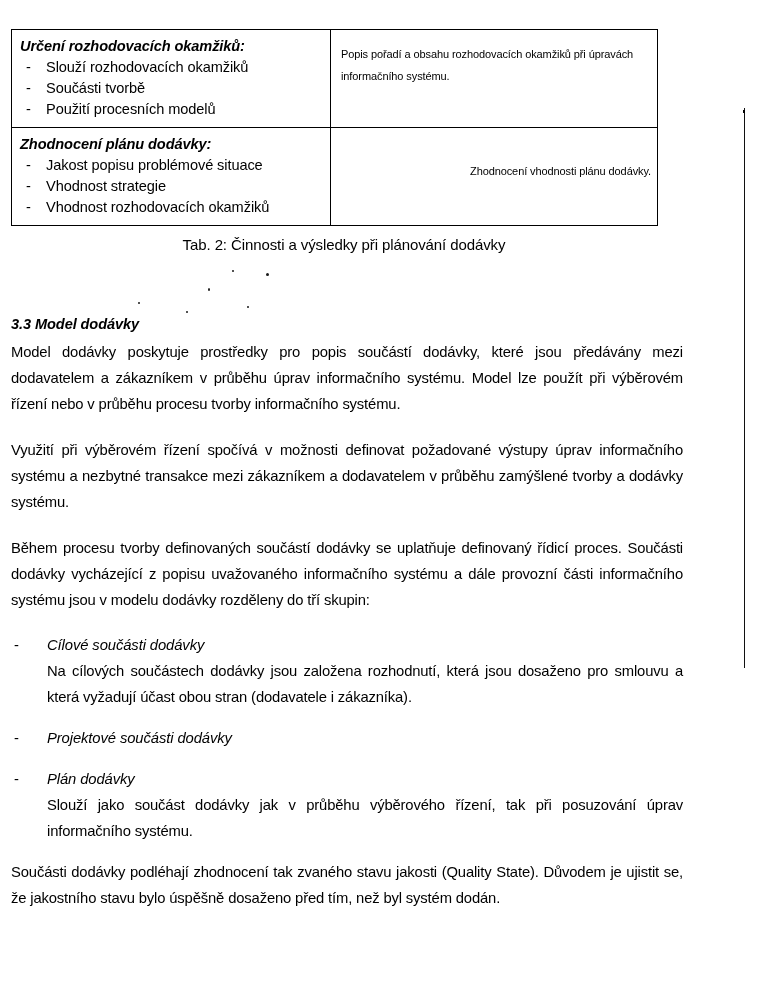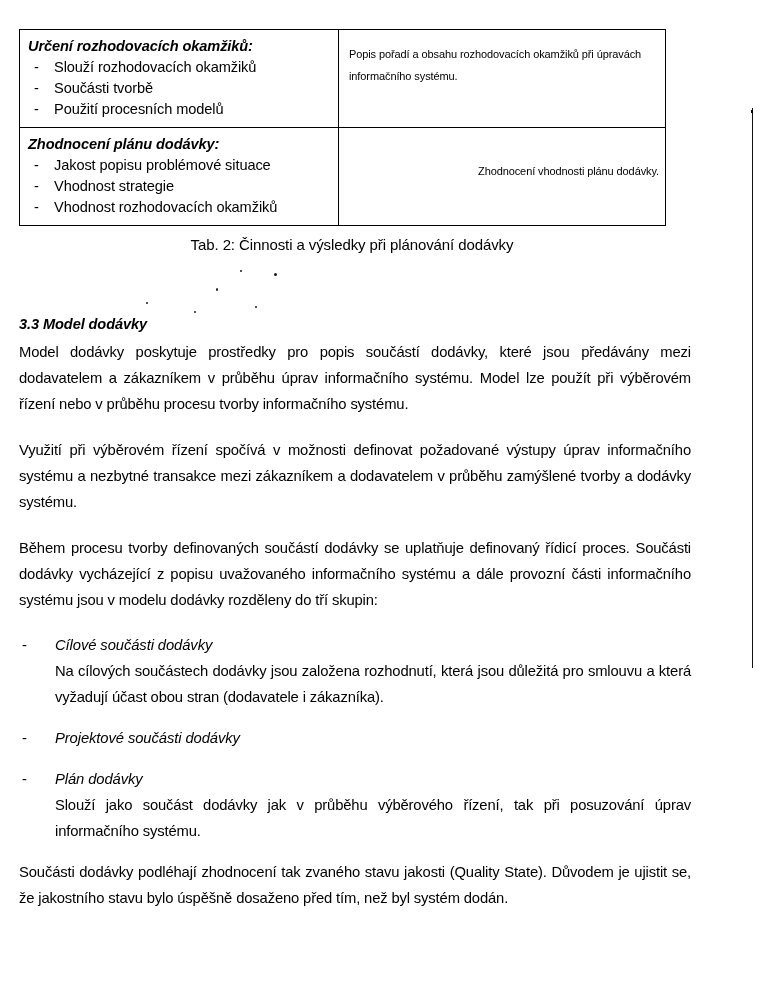--- a/index.html
+++ b/index.html
@@ -13,21 +13,21 @@
     position: relative;
     overflow: hidden;
     font-family: "Liberation Sans", sans-serif;
     color: #000000;
     -webkit-font-smoothing: none;
   }
 
   
   .page {
     position: absolute;
-    left: 12px;
+    left: 4px;
     top: 0;
     width: 741px;
     height: 985px;
     box-sizing: border-box;
     padding: 16px;
     text-decoration: underline;
   }
 
   
   .scan-edge {
@@ -265,21 +265,21 @@
     <p class="just">Model dodávky poskytuje prostředky pro popis součástí dodávky, které jsou předávány mezi dodavatelem a zákazníkem v průběhu úprav informačního systému. Model lze použít při výběrovém řízení nebo v průběhu procesu tvorby informačního systému.</p>
 
     <p class="just">Využití při výběrovém řízení spočívá v možnosti definovat požadované výstupy úprav informačního systému a nezbytné transakce mezi zákazníkem a dodavatelem v průběhu zamýšlené tvorby a dodávky systému.</p>
 
     <p class="just tight">Během procesu tvorby definovaných součástí dodávky se uplatňuje definovaný řídicí proces. Součásti dodávky vycházející z popisu uvažovaného informačního systému a dále provozní části informačního systému jsou v modelu dodávky rozděleny do tří skupin:</p>
 
     <ul class="mainlist">
       <li>
         <span class="dash">-</span>
         <div class="item-title">Cílové součásti dodávky</div>
-        <div class="item-body">Na cílových součástech dodávky jsou založena rozhodnutí, která jsou důležitá pro smlouvu a která vyžadují účast obou stran (dodavatele i zákazníka).</div>
+        <div class="item-body">Na cílových součástech dodávky jsou založena rozhodnutí, která jsou dosaženo pro smlouvu a která vyžadují účast obou stran (dodavatele i zákazníka).</div>
       </li>
       <li>
         <span class="dash">-</span>
         <div class="item-title">Projektové součásti dodávky</div>
       </li>
       <li>
         <span class="dash">-</span>
         <div class="item-title">Plán dodávky</div>
         <div class="item-body">Slouží jako součást dodávky jak v průběhu výběrového řízení, tak při posuzování úprav informačního systému.</div>
       </li>

